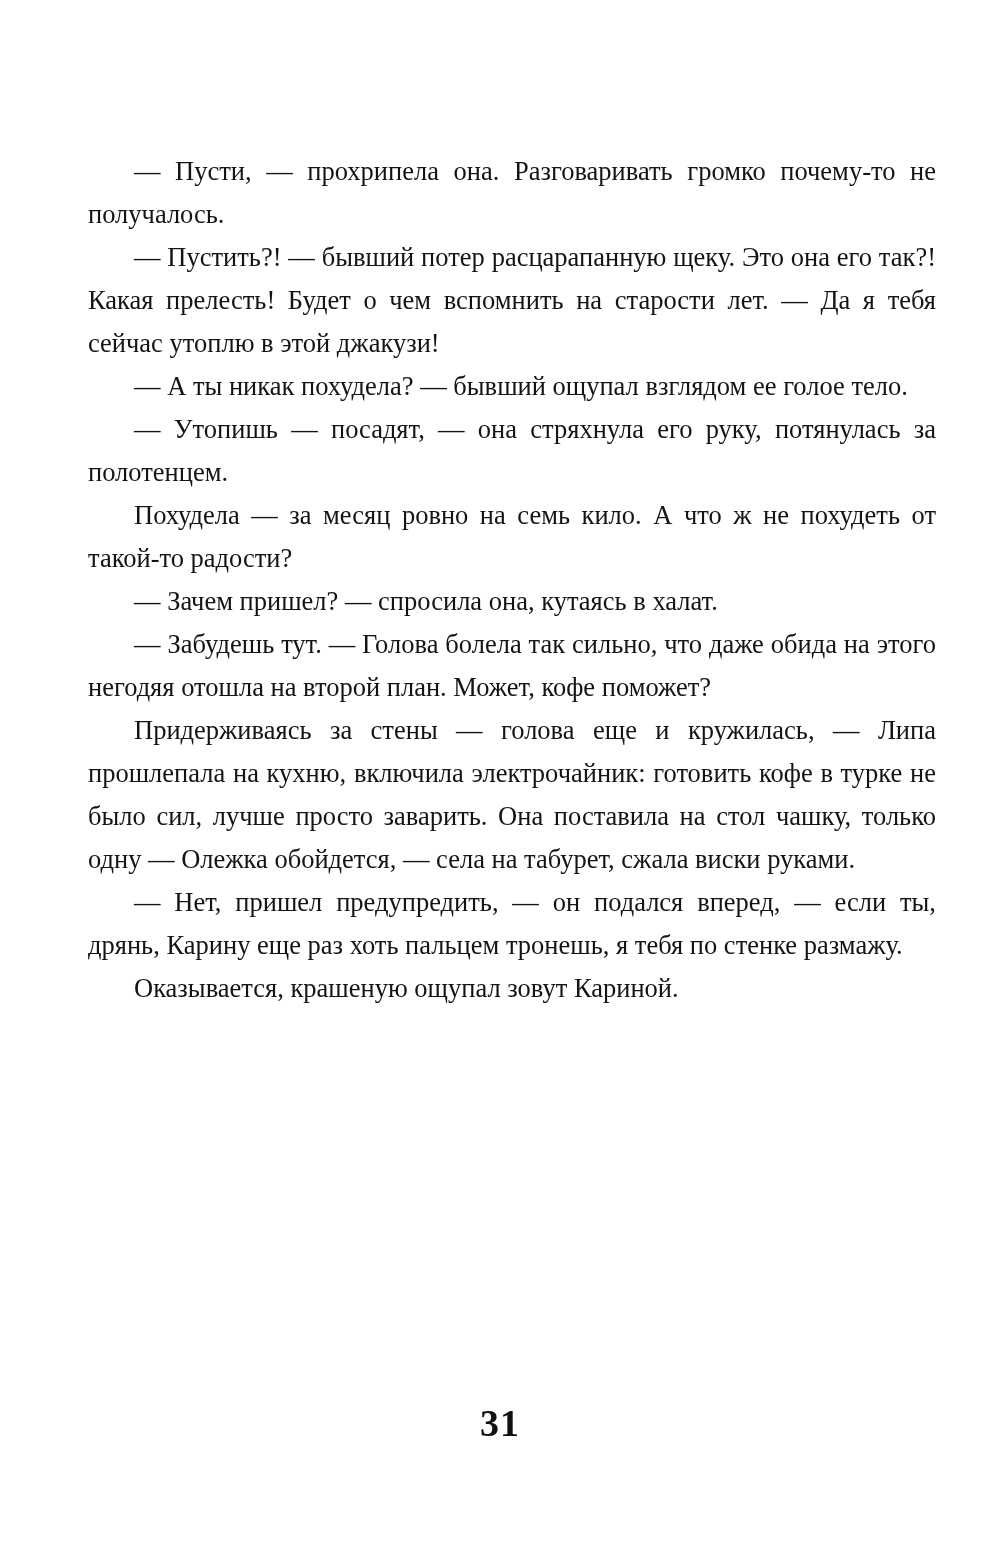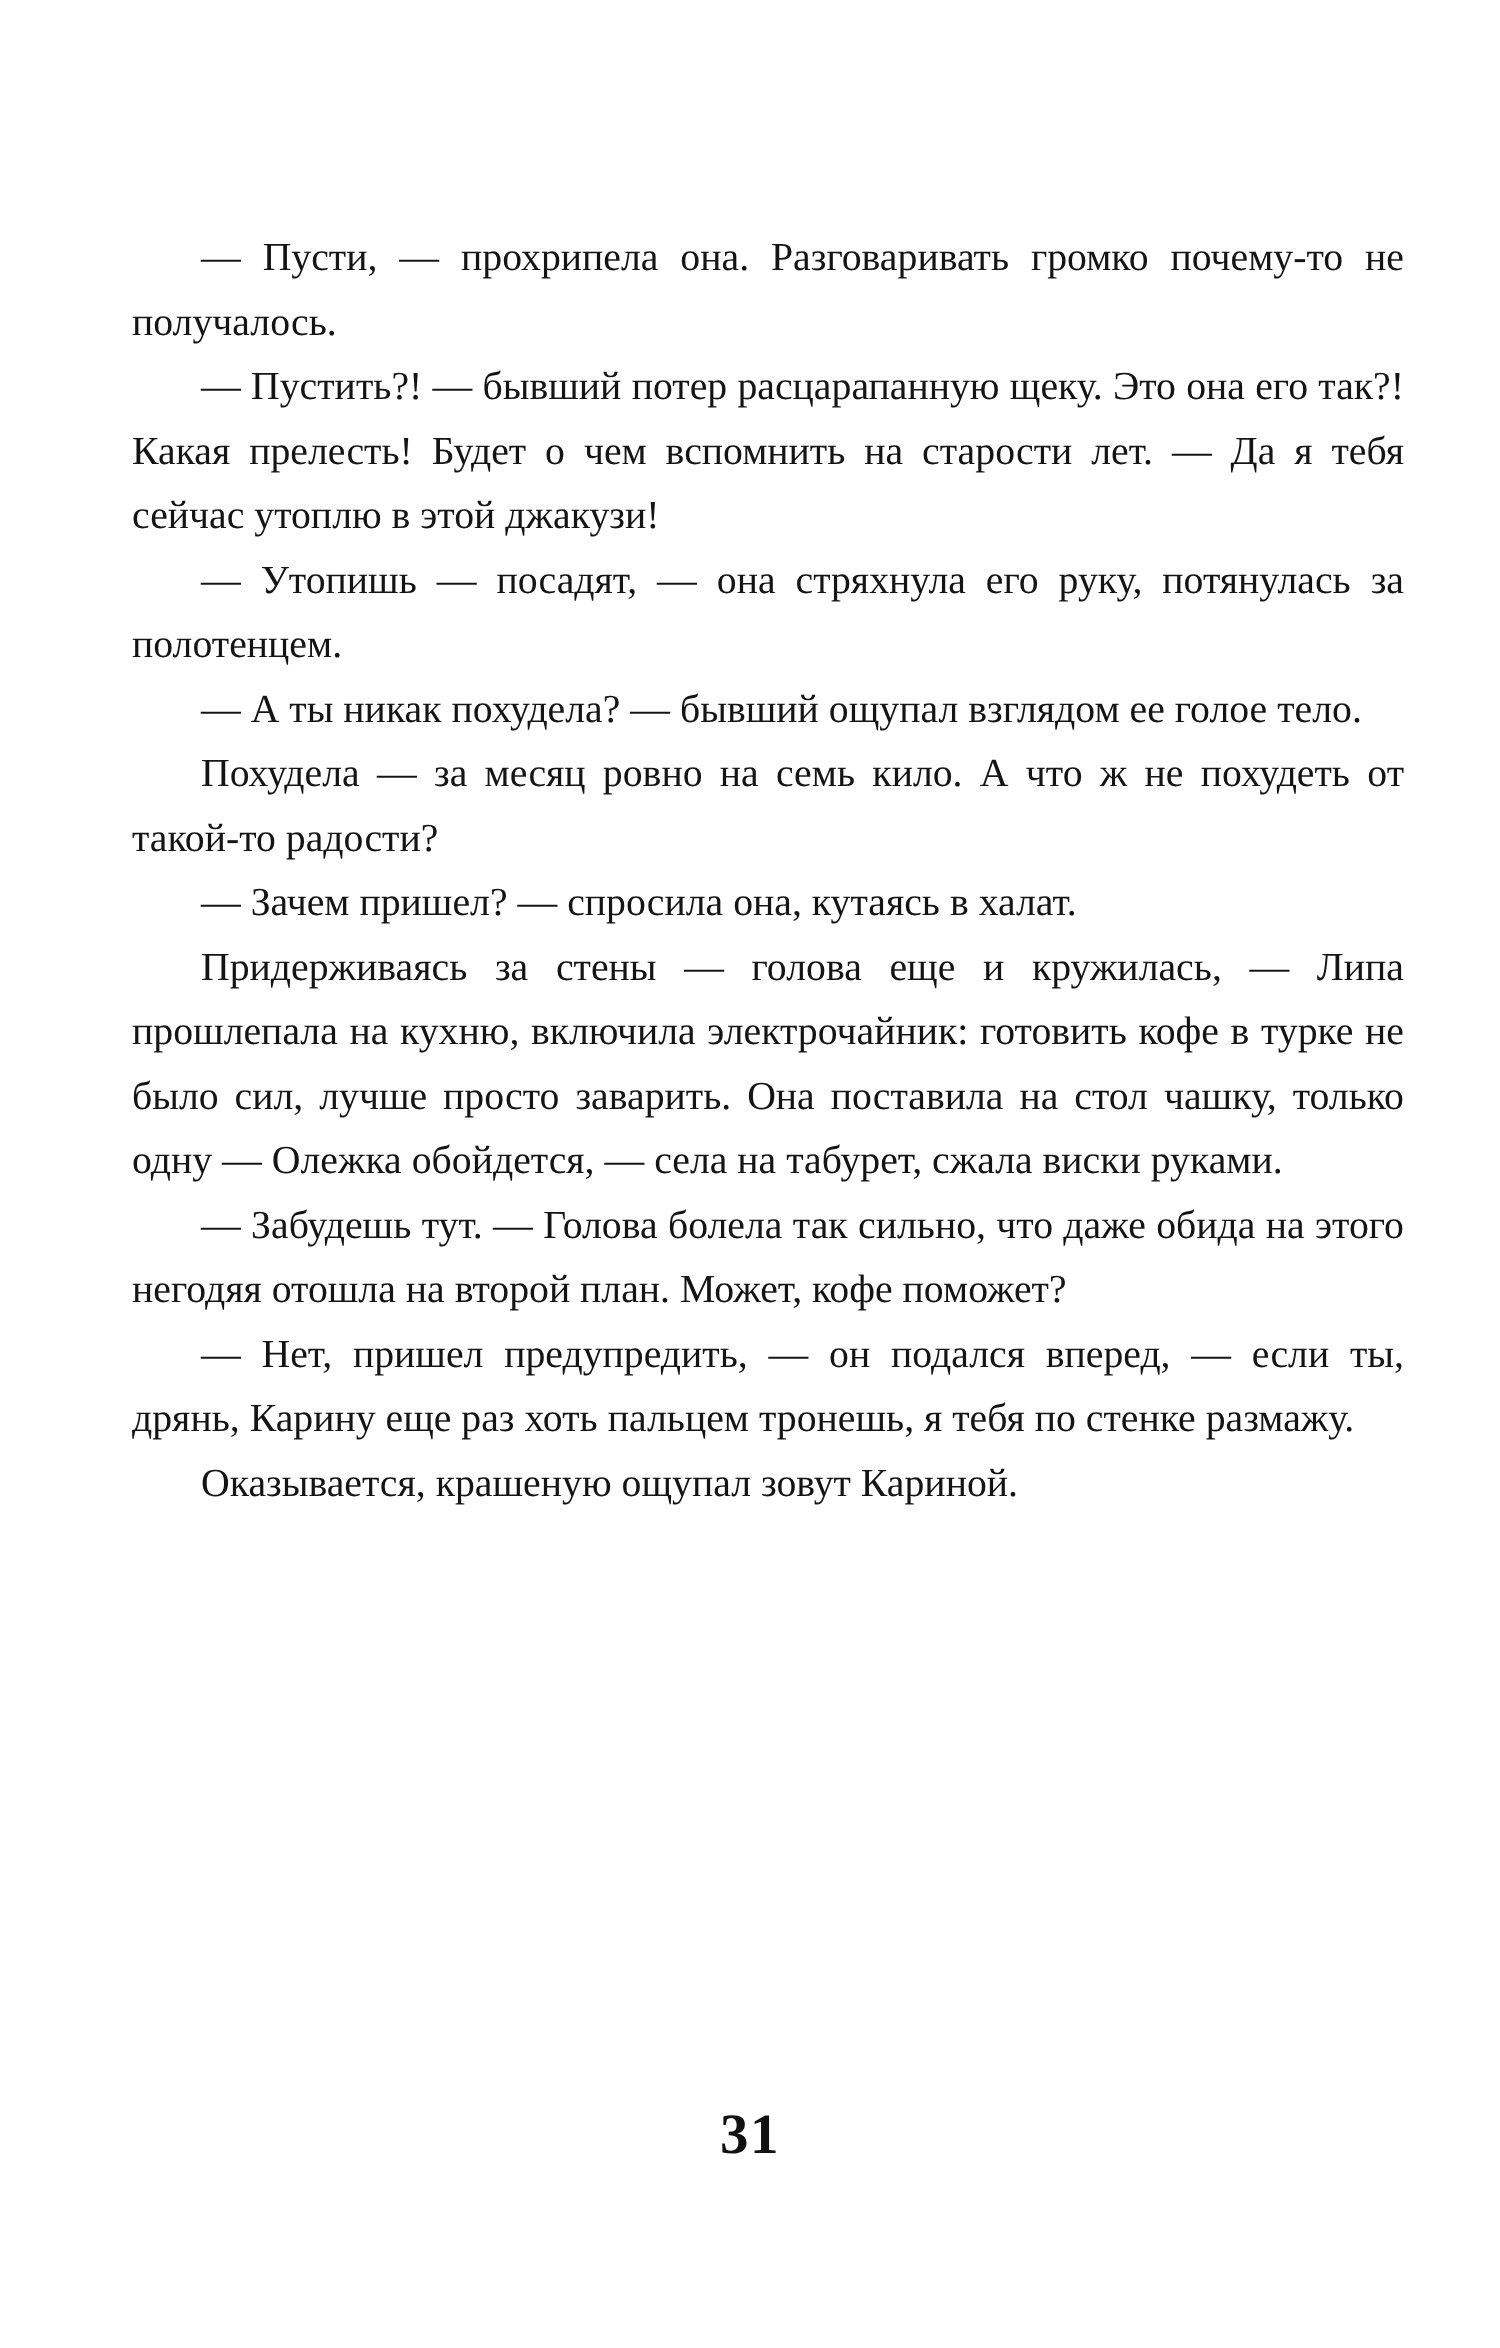--- a/index.html
+++ b/index.html
@@ -46,23 +46,23 @@
     letter-spacing: 1px;
   }
 </style>
 </head>
 <body>
 
 <div class="page">
   <div class="body-text">
     <p>— Пусти, — прохрипела она. Разговаривать громко почему-то не получалось.</p>
     <p>— Пустить?! — бывший потер расцарапанную щеку. Это она его так?! Какая прелесть! Будет о чем вспомнить на старости лет. — Да я тебя сейчас утоплю в этой джакузи!</p>
+    <p>— А ты никак похудела? — бывший ощупал взглядом ее голое тело.</p>
     <p>— Утопишь — посадят, — она стряхнула его руку, потянулась за полотенцем.</p>
-    <p>— А ты никак похудела? — бывший ощупал взглядом ее голое тело.</p>
     <p>Похудела — за месяц ровно на семь кило. А что ж не похудеть от такой-то радости?</p>
     <p>— Зачем пришел? — спросила она, кутаясь в халат.</p>
+    <p>— Забудешь тут. — Голова болела так сильно, что даже обида на этого негодяя отошла на второй план. Может, кофе поможет?</p>
     <p>Придерживаясь за стены — голова еще и кружилась, — Липа прошлепала на кухню, включила электрочайник: готовить кофе в турке не было сил, лучше просто заварить. Она поставила на стол чашку, только одну — Олежка обойдется, — села на табурет, сжала виски руками.</p>
-    <p>— Забудешь тут. — Голова болела так сильно, что даже обида на этого негодяя отошла на второй план. Может, кофе поможет?</p>
     <p>— Нет, пришел предупредить, — он подался вперед, — если ты, дрянь, Карину еще раз хоть пальцем тронешь, я тебя по стенке размажу.</p>
     <p>Оказывается, крашеную ощупал зовут Кариной.</p>
   </div>
   <div class="page-number">31</div>
 </div>
 
 </body></html>

